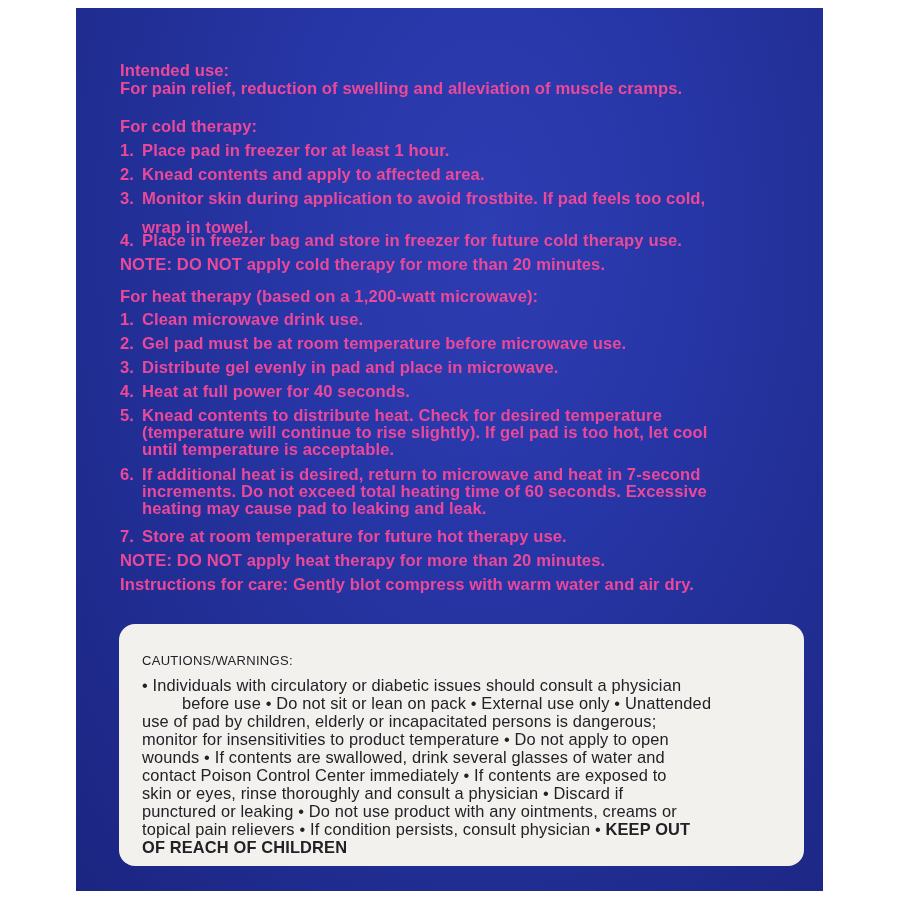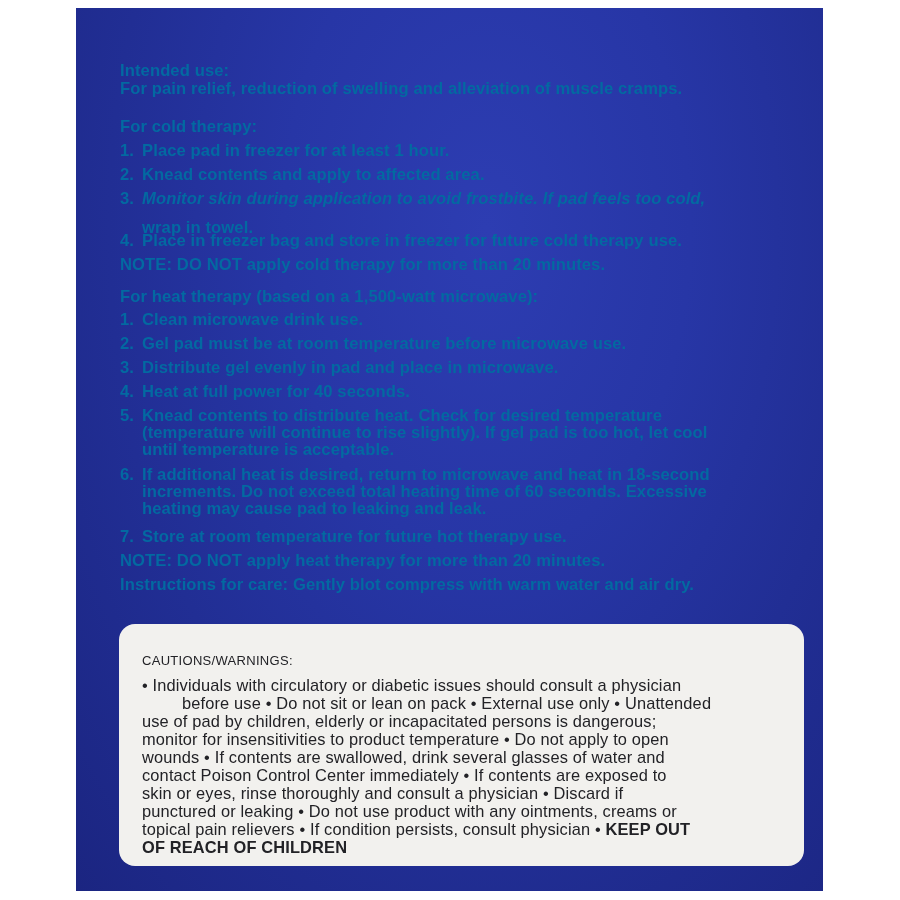--- a/index.html
+++ b/index.html
@@ -5,21 +5,21 @@
   html, body { margin: 0; padding: 0; }
   body {
     width: 900px; height: 900px; background: #ffffff; position: relative; overflow: hidden;
     font-family: "Liberation Sans", "DejaVu Sans", sans-serif;
   }
   .panel {
     position: absolute; left: 76px; top: 8px; width: 747px; height: 883px;
     background: radial-gradient(ellipse at 55% 25%, #2d3db2 0%, #2736a6 35%, #212e94 65%, #1b2581 100%);
   }
   .line {
-    position: absolute; white-space: nowrap; color: #0369a1;
+    position: absolute; white-space: nowrap; color: #ec4899;
     font-size: 16.6px; line-height: 18px; letter-spacing: 0.1px;
   }
   .b { font-weight: bold; }
   .m { font-weight: bold; }
   .num { position: absolute; left: 120px; }
   .warn-box {
     position: absolute; left: 119px; top: 624px; width: 685px; height: 242px;
     background: #f2f1ee; border-radius: 16px;
   }
   .wline {
@@ -42,33 +42,33 @@
 <div>
   <div class="line m num" style="top:142px;">1.</div>
   <div class="line m" style="left:142px; top:142px;">Place pad in freezer for at least 1 hour.</div>
 </div>
 <div>
   <div class="line m num" style="top:166px;">2.</div>
   <div class="line m" style="left:142px; top:166px;">Knead contents and apply to affected area.</div>
 </div>
 <div>
   <div class="line m num" style="top:190px;">3.</div>
-  <div class="line m" style="left:142px; top:190px;font-style:italic;">Monitor skin during application to avoid frostbite. If pad feels too cold,</div>
+  <div class="line m" style="left:142px; top:190px;">Monitor skin during application to avoid frostbite. If pad feels too cold,</div>
   <div class="line m" style="left:142px; top:219px;">wrap in towel.</div>
 </div>
 <div>
   <div class="line m num" style="top:232px;">4.</div>
   <div class="line m" style="left:142px; top:232px;">Place in freezer bag and store in freezer for future cold therapy use.</div>
 </div>
 <div class="line" style="left:120px; top:256px;">
   <span class="b">NOTE:</span>
   <span class="m">DO NOT apply cold therapy for more than 20 minutes.</span>
 </div>
 
-<div class="line b" style="left:120px; top:288px;">For heat therapy (based on a 1,500-watt microwave):</div>
+<div class="line b" style="left:120px; top:288px;">For heat therapy (based on a 1,200-watt microwave):</div>
 
 <div>
   <div class="line m num" style="top:311px;">1.</div>
   <div class="line m" style="left:142px; top:311px;">Clean microwave drink use.</div>
 </div>
 <div>
   <div class="line m num" style="top:335px;">2.</div>
   <div class="line m" style="left:142px; top:335px;">Gel pad must be at room temperature before microwave use.</div>
 </div>
 <div>
@@ -80,21 +80,21 @@
   <div class="line m" style="left:142px; top:383px;text-align:center;">Heat at full power for 40 seconds.</div>
 </div>
 <div>
   <div class="line m num" style="top:407px;">5.</div>
   <div class="line m" style="left:142px; top:407px;">Knead contents to distribute heat. Check for desired temperature</div>
   <div class="line m" style="left:142px; top:424px;">(temperature will continue to rise slightly). If gel pad is too hot, let cool</div>
   <div class="line m" style="left:142px; top:441px;">until temperature is acceptable.</div>
 </div>
 <div>
   <div class="line m num" style="top:466px;">6.</div>
-  <div class="line m" style="left:142px; top:466px;">If additional heat is desired, return to microwave and heat in 18-second</div>
+  <div class="line m" style="left:142px; top:466px;">If additional heat is desired, return to microwave and heat in 7-second</div>
   <div class="line m" style="left:142px; top:483px;">increments. Do not exceed total heating time of 60 seconds. Excessive</div>
   <div class="line m" style="left:142px; top:500px;">heating may cause pad to leaking and leak.</div>
 </div>
 <div>
   <div class="line m num" style="top:528px;">7.</div>
   <div class="line m" style="left:142px; top:528px;">Store at room temperature for future hot therapy use.</div>
 </div>
 <div class="line" style="left:120px; top:552px;">
   <span class="b">NOTE:</span>
   <span class="m">DO NOT apply heat therapy for more than 20 minutes.</span>

